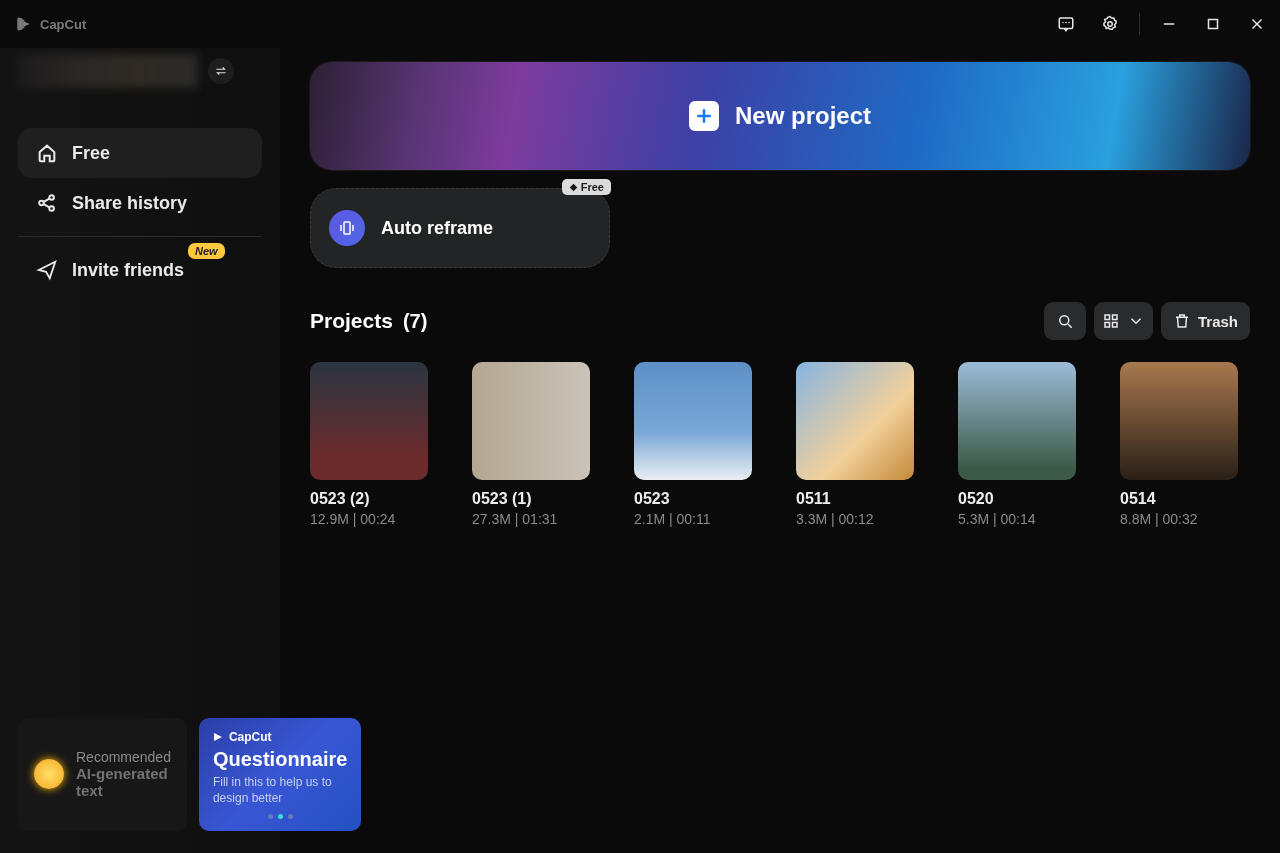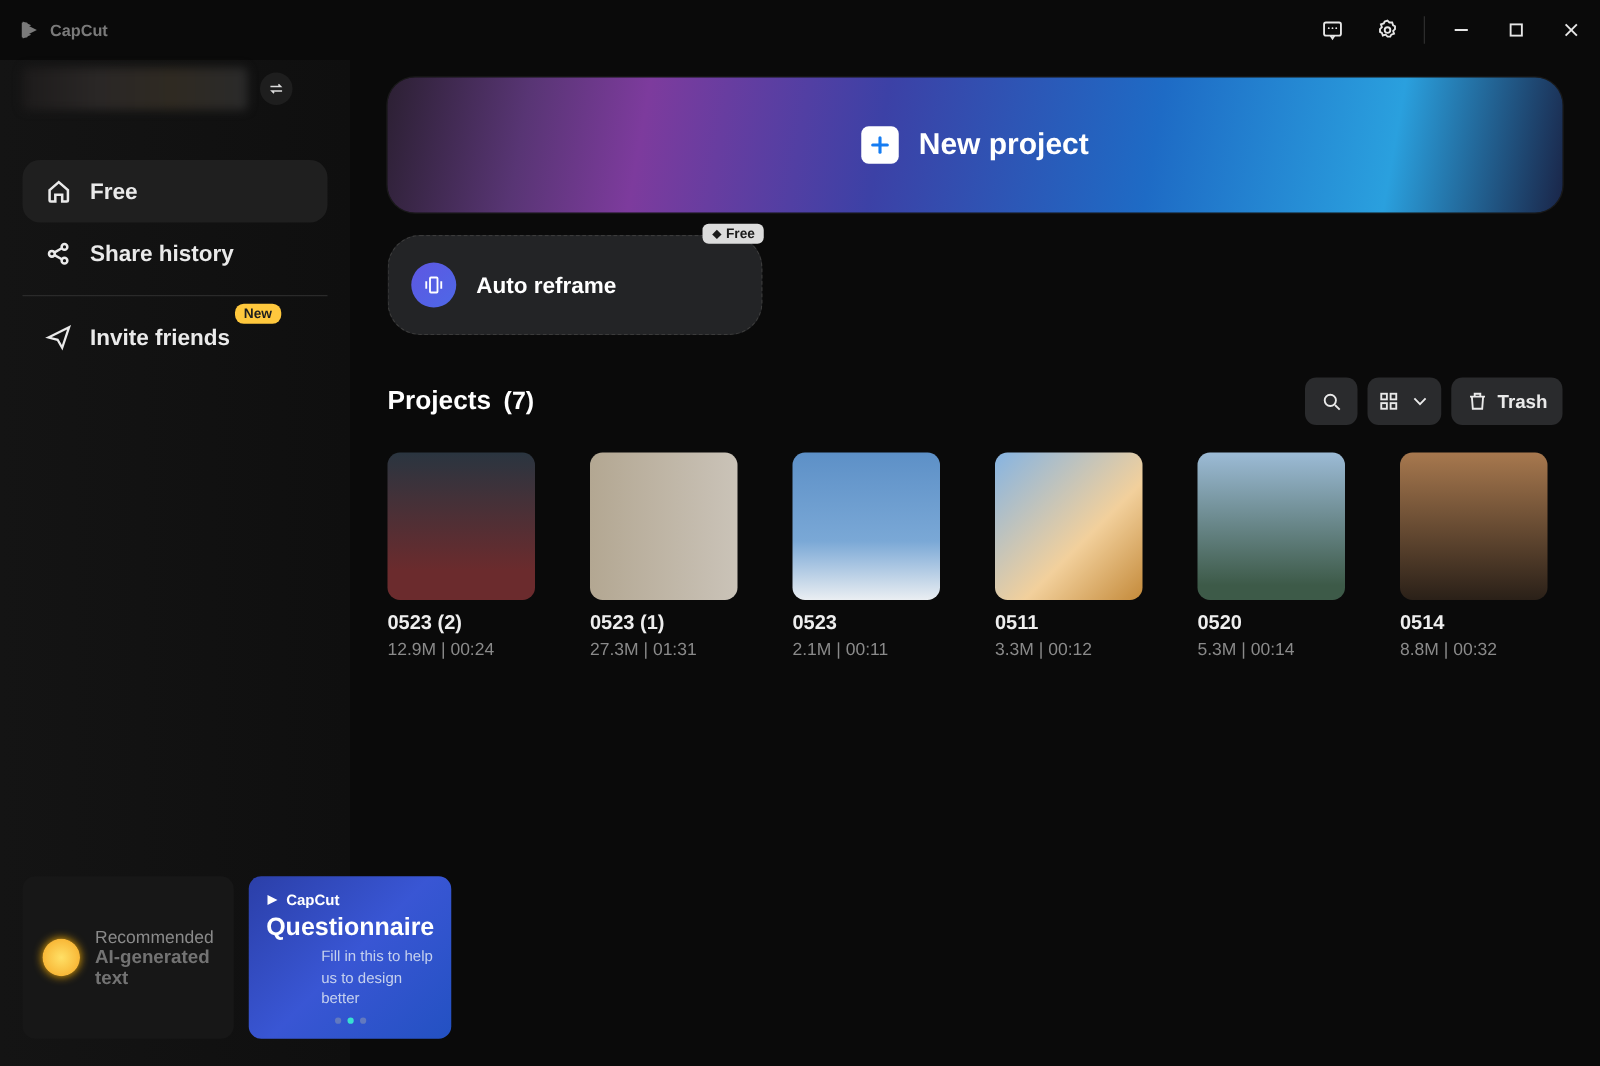--- a/index.html
+++ b/index.html
@@ -18,31 +18,31 @@
   .account { margin-top: 6px; display: flex; align-items: center; gap: 10px; }
   .account-blur { width: 180px; height: 34px; background: linear-gradient(to right, #1d1b1b, #2a2726, #2f2a22, #2a2a2a); filter: blur(4px); border-radius: 4px; }
   .swap { width: 26px; height: 26px; border-radius: 50%; background: #1e1e1e; display: flex; align-items: center; justify-content: center; cursor: pointer; }
   .swap svg { width: 14px; height: 14px; }
 
   .nav { margin-top: 40px; }
   .nav-item { padding: 14px 18px; display: flex; align-items: center; gap: 14px; border-radius: 14px; font-size: 18px; font-weight: 600; color: #eaeaea; cursor: pointer; position: relative; }
   .nav-item.active { background: #1f1f1f; }
   .nav-item svg { width: 22px; height: 22px; }
   .nav-divider { height: 1px; background: #2a2a2a; margin: 8px 0; }
-  .badge-new { position: absolute; top: -2px; left: 170px; background: #ffc83d; color: #1e1e1e; font-size: 11px; font-weight: 700; padding: 2px 7px; border-radius: 7px; }
+  .badge-new { position: absolute; top: -2px; left: 170px; background: #ffc83d; color: #1e1e1e; font-size: 11px; font-weight: 700; padding: 2px 7px; border-radius: 7px; font-style: italic; }
 
   .sidebar-bottom { margin-top: auto; margin-bottom: 22px; display: flex; flex-direction: row; gap: 12px; }
   .rec-card { background: #171717; border-radius: 10px; padding: 14px 16px; display: flex; align-items: center; gap: 12px; }
   .rec-card .bulb { width: 30px; height: 30px; border-radius: 50%; background: radial-gradient(circle, #ffe066, #f5a623); box-shadow: 0 0 8px #ffb400; flex-shrink: 0; }
   .rec-text1 { color: #8a8a8a; font-size: 14px; }
   .rec-text2 { color: #737373; font-size: 15px; font-weight: 600; }
   .promo { background: linear-gradient(135deg, #2b3fa8 0%, #3956d4 50%, #2351c2 100%); border-radius: 10px; padding: 12px 14px; position: relative; }
   .promo-brand { display: flex; align-items: center; gap: 4px; color: #fff; font-size: 12px; font-weight: 700; }
   .promo-title { color: #fff; font-size: 20px; font-weight: 700; margin-top: 4px; }
-  .promo-desc { color: #c5d0ee; font-size: 12px; margin-top: 3px; line-height: 1.35; margin-left: 44px; }
+  .promo-desc { color: #c5d0ee; font-size: 12px; margin-top: 3px; line-height: 1.35; }
   .dots { display: flex; gap: 5px; justify-content: center; margin-top: 8px; }
   .dot { width: 5px; height: 5px; background: #6279bf; border-radius: 50%; }
   .dot.on { background: #38e0d1; }
 
   .main { flex: 1; padding: 14px 30px 0 30px; overflow: hidden; }
   .new-project { height: 108px; border-radius: 22px; background: linear-gradient(100deg, #2c2033 0%, #583574 12%, #7d3b9d 22%, #3c41a6 42%, #1e6bc5 65%, #2aa0de 85%, #1a2548 100%); display: flex; align-items: center; justify-content: center; gap: 16px; cursor: pointer; box-shadow: 0 0 0 1px #1a1a1a; }
   .plus { width: 30px; height: 30px; border-radius: 6px; background: #fff; display: flex; align-items: center; justify-content: center; color: #157cf2; }
   .plus svg { width: 20px; height: 20px; }
   .np-label { font-size: 24px; font-weight: 700; }
 

